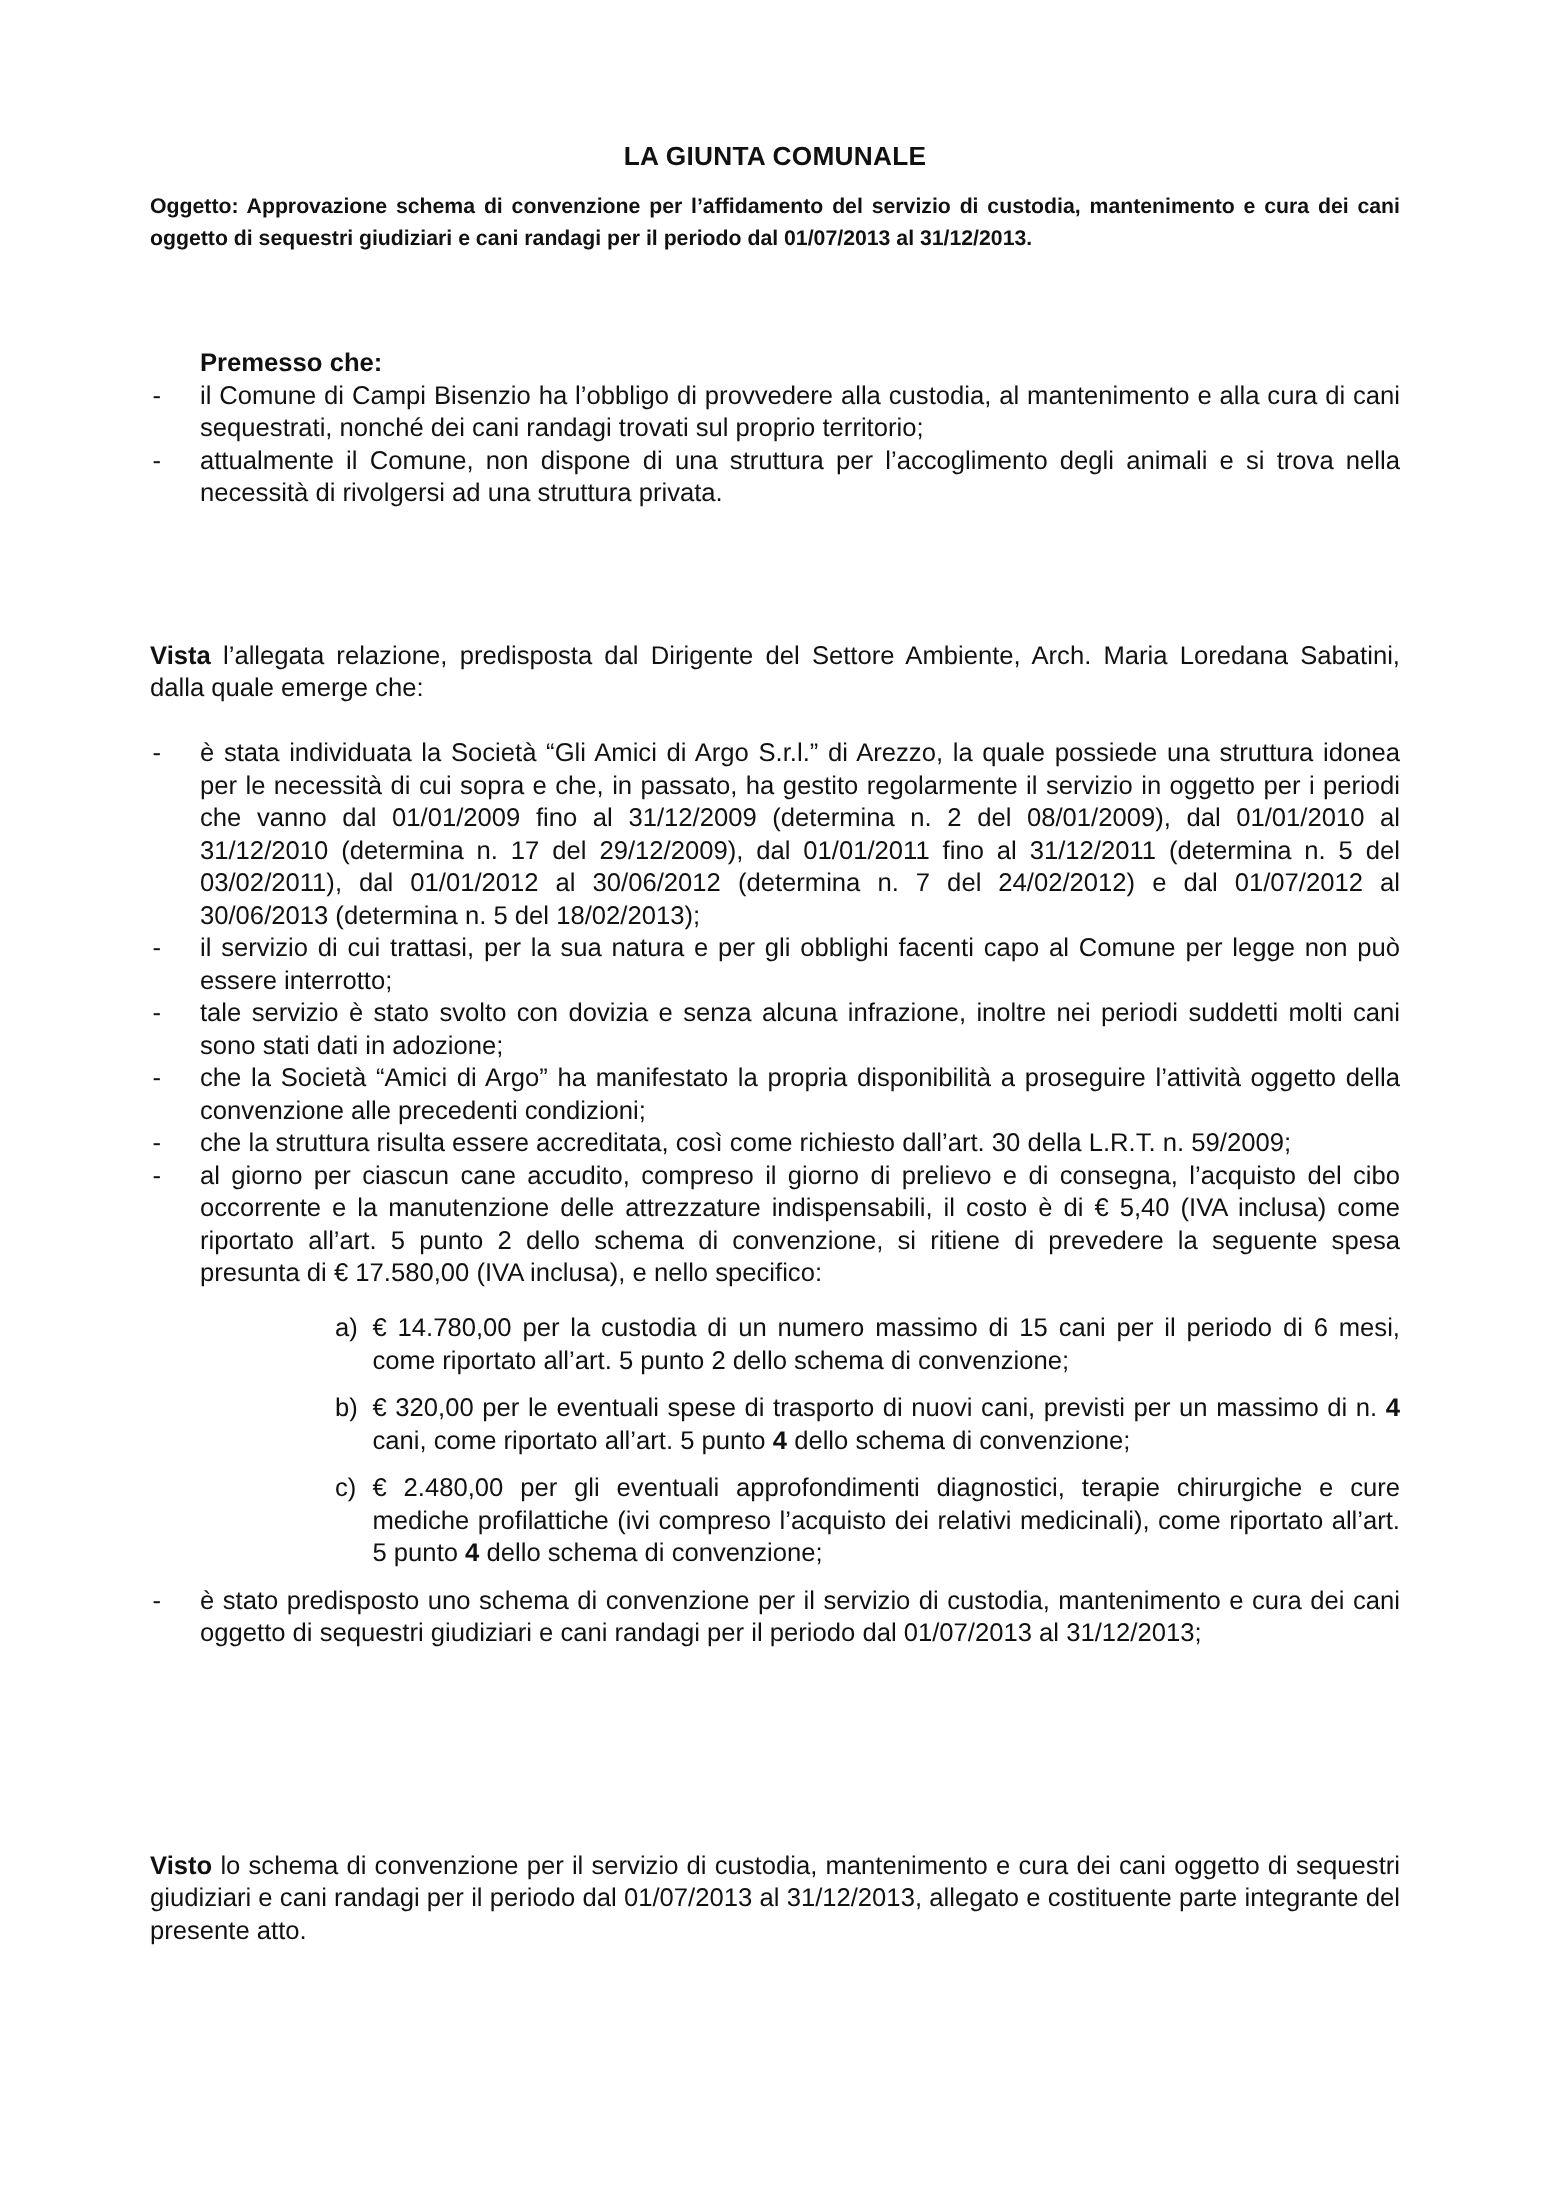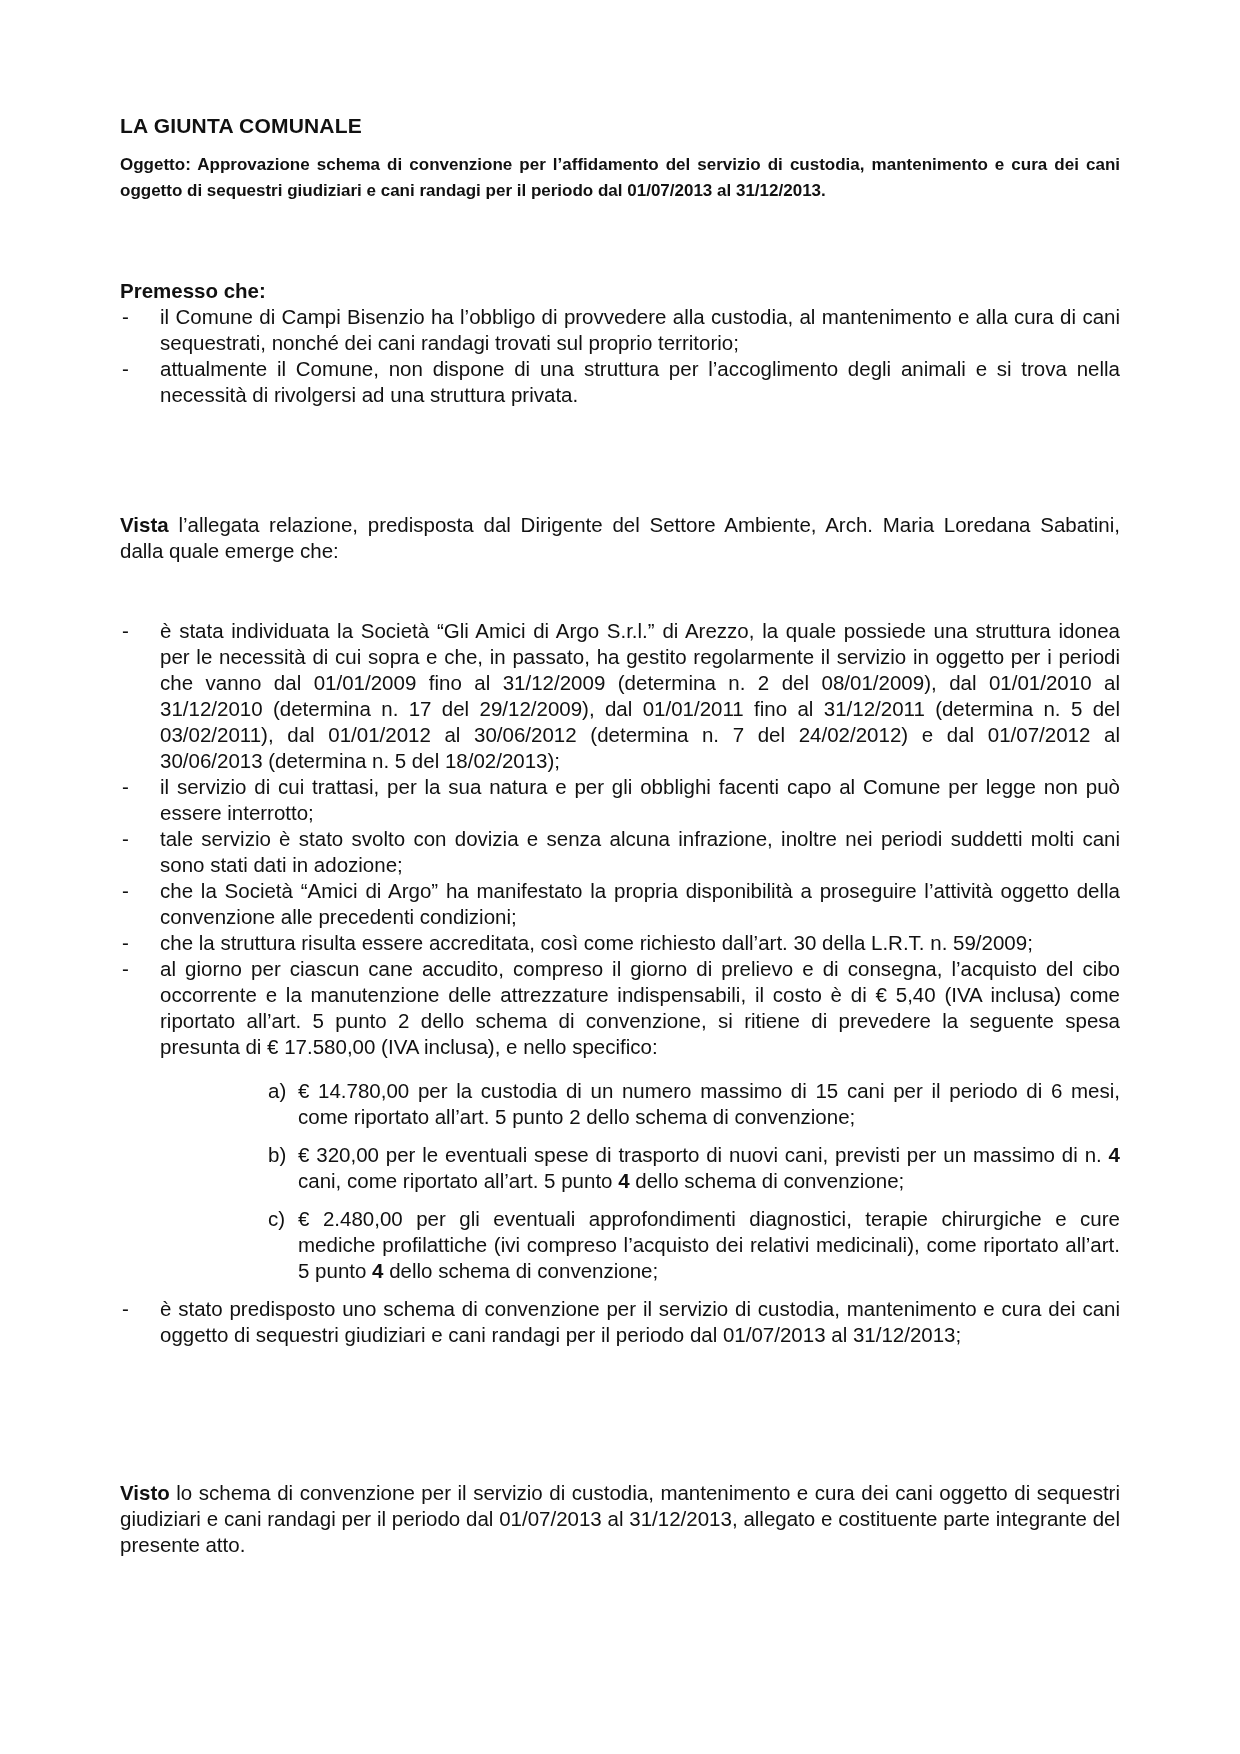--- a/index.html
+++ b/index.html
@@ -3,31 +3,31 @@
 <meta charset="utf-8">
 <style>
   html, body { margin: 0; padding: 0; background: #ffffff; }
   body {
     width: 1240px; height: 1754px; position: relative; overflow: hidden;
     font-family: "Liberation Sans", sans-serif; color: #111111;
   }
   .page { position: absolute; left: 120px; top: 0; width: 1000px; }
   .title {
     position: absolute; top: 114px; left: 0; width: 1000px;
-    font-weight: bold; font-size: 21px; letter-spacing: 0.2px;
+    text-align: center; font-weight: bold; font-size: 21px; letter-spacing: 0.2px;
   }
   .oggetto {
     position: absolute; top: 152px; left: 0; width: 1000px;
     font-weight: bold; font-size: 17px; line-height: 26px; text-align: justify;
   }
-  .section-head { font-weight: bold; }
+  .section-head { font-weight: bold; margin-left: 40px; }
   .body-text { font-size: 20.5px; line-height: 26px; }
   .premesso { position: absolute; top: 278px; left: 0; width: 1000px; }
   .vista { position: absolute; top: 512px; left: 0; width: 1000px; text-align: justify; }
-  .vista-list { position: absolute; top: 590px; left: 0; width: 1000px; margin-top: 28px; }
+  .vista-list { position: absolute; top: 590px; left: 0; width: 1000px; }
   .visto { position: absolute; top: 1480px; left: 0; width: 1000px; text-align: justify; }
 
   ul.dash { list-style: none; margin: 0; padding: 0; }
   ul.dash > li { position: relative; padding-left: 40px; text-align: justify; }
   ul.dash > li::before { content: "-"; position: absolute; left: 2px; top: 0; }
 
   ol.sub { list-style: none; margin: 18px 0 10px 0; padding: 0; }
   ol.sub > li { position: relative; padding-left: 138px; margin-bottom: 12px; text-align: justify; }
   ol.sub > li .mark { position: absolute; left: 108px; top: 0; }
   .bold { font-weight: bold; }

